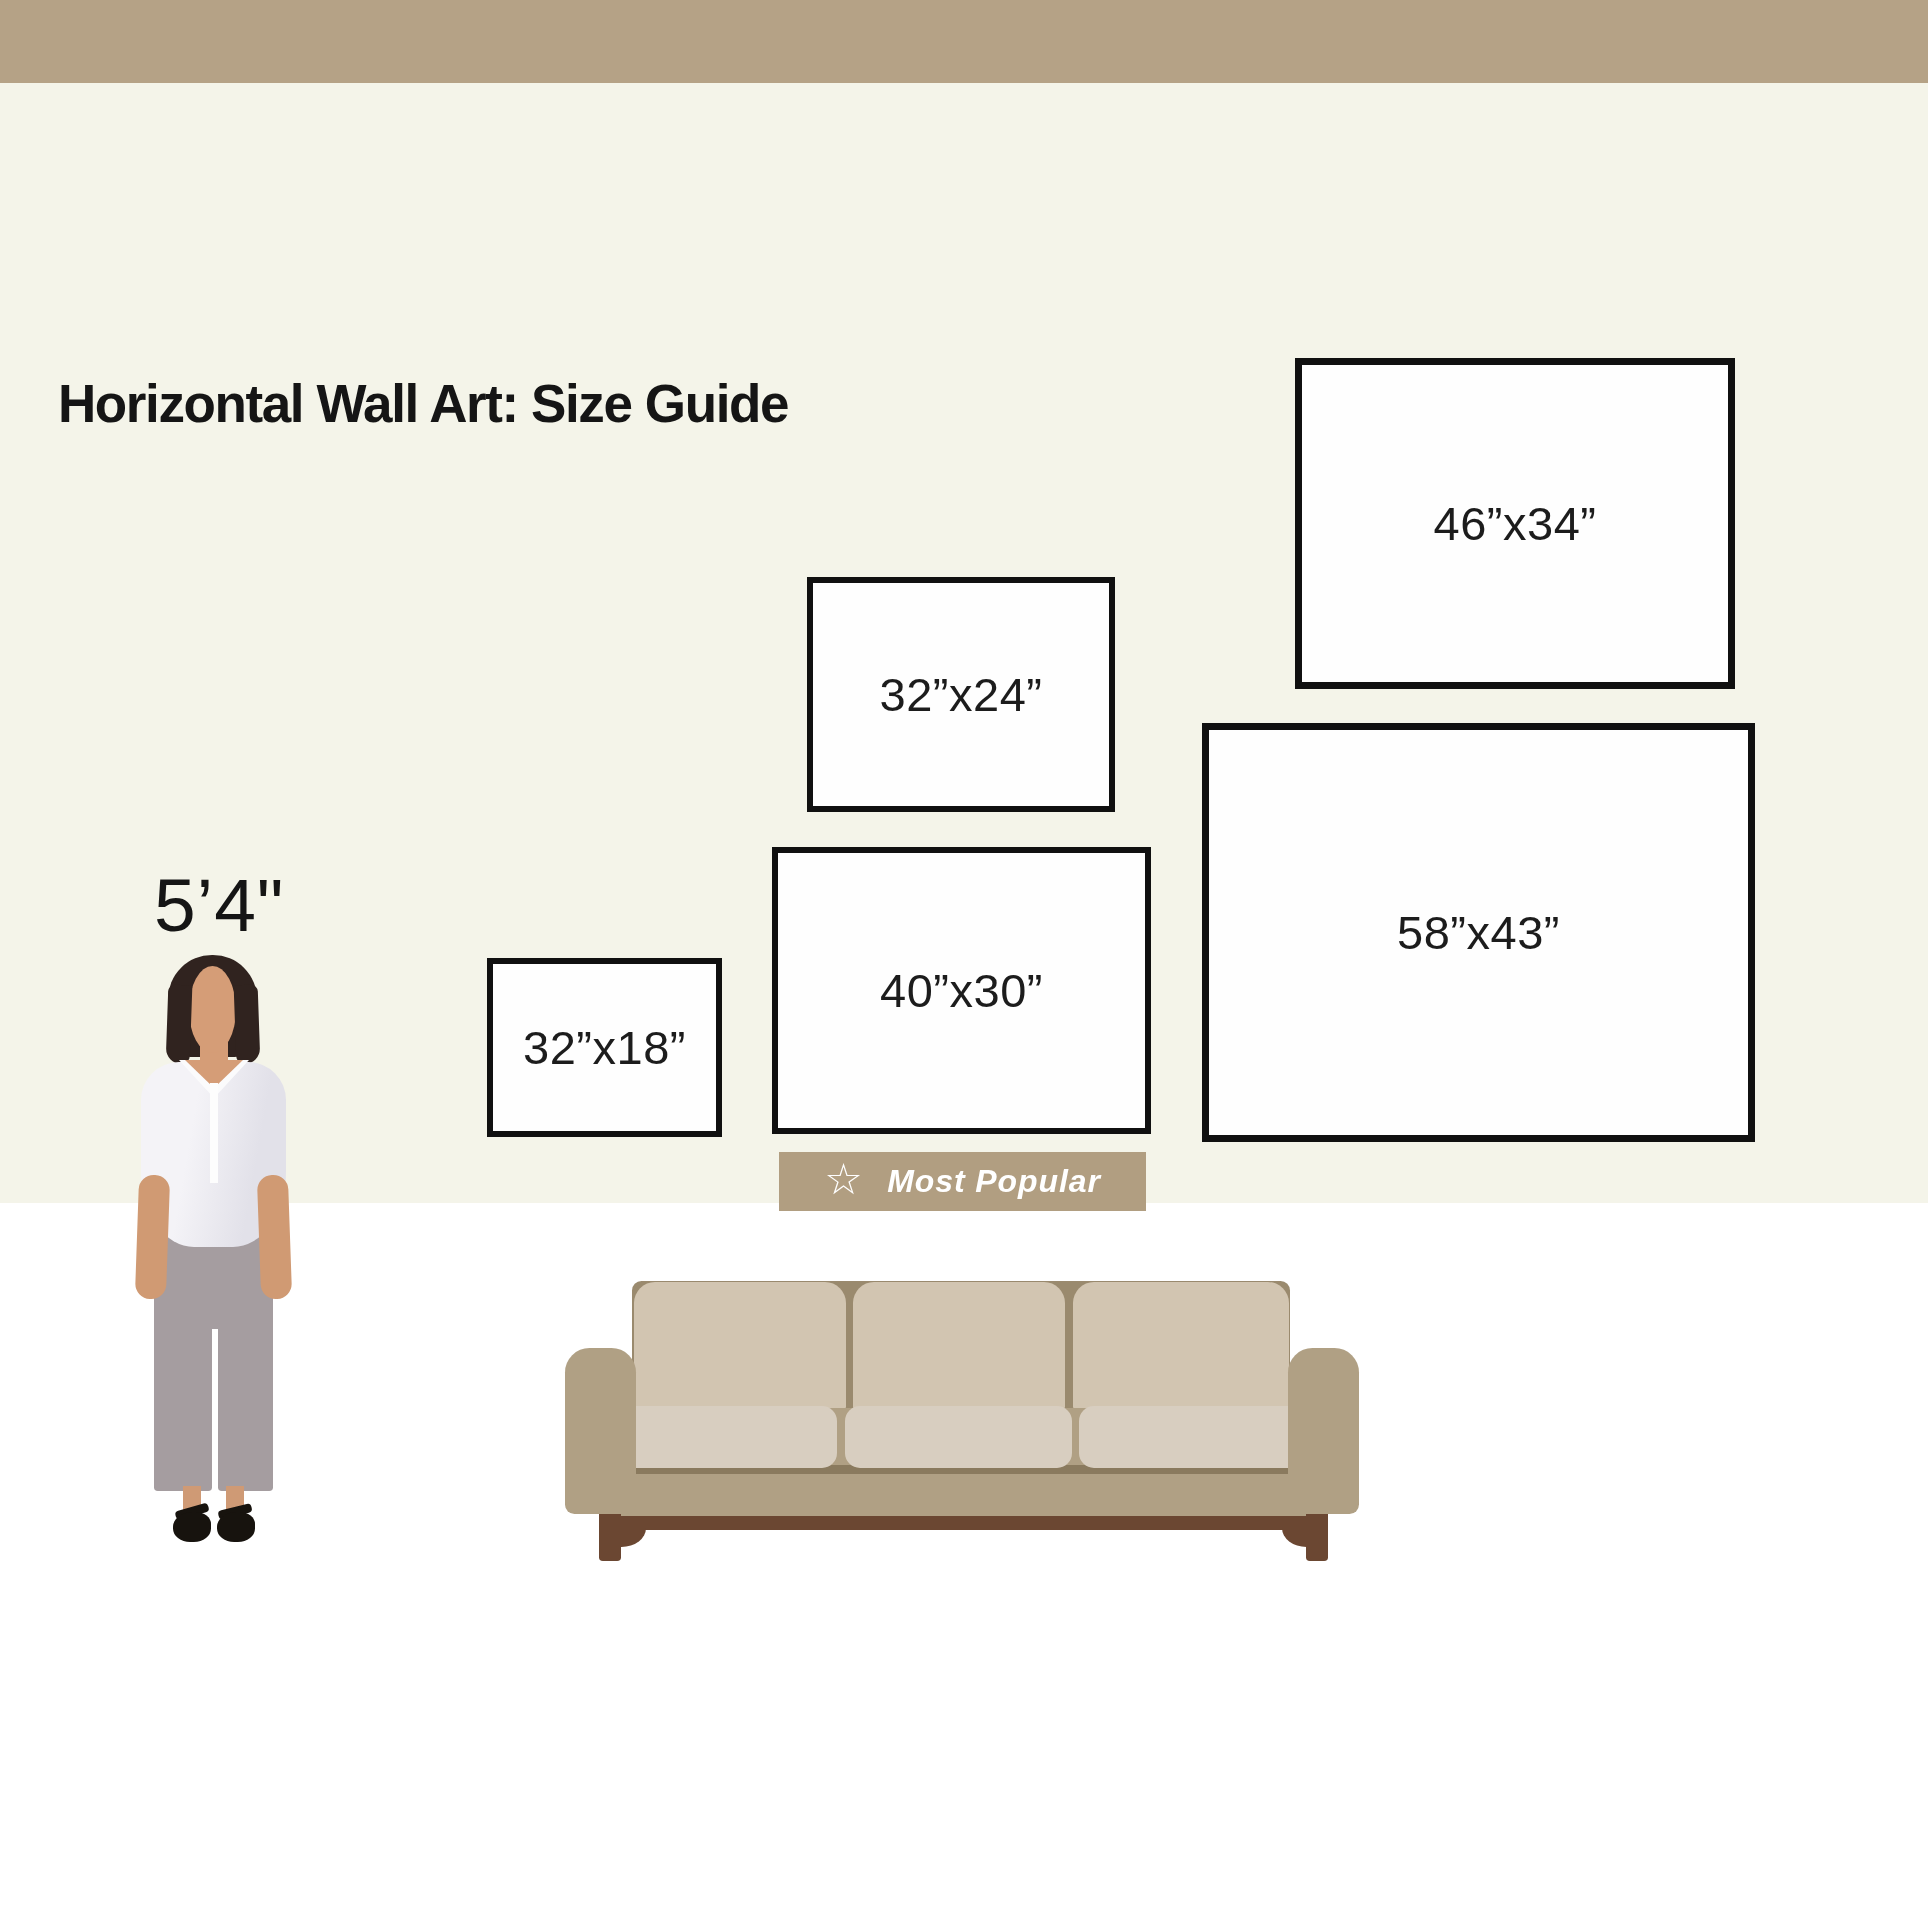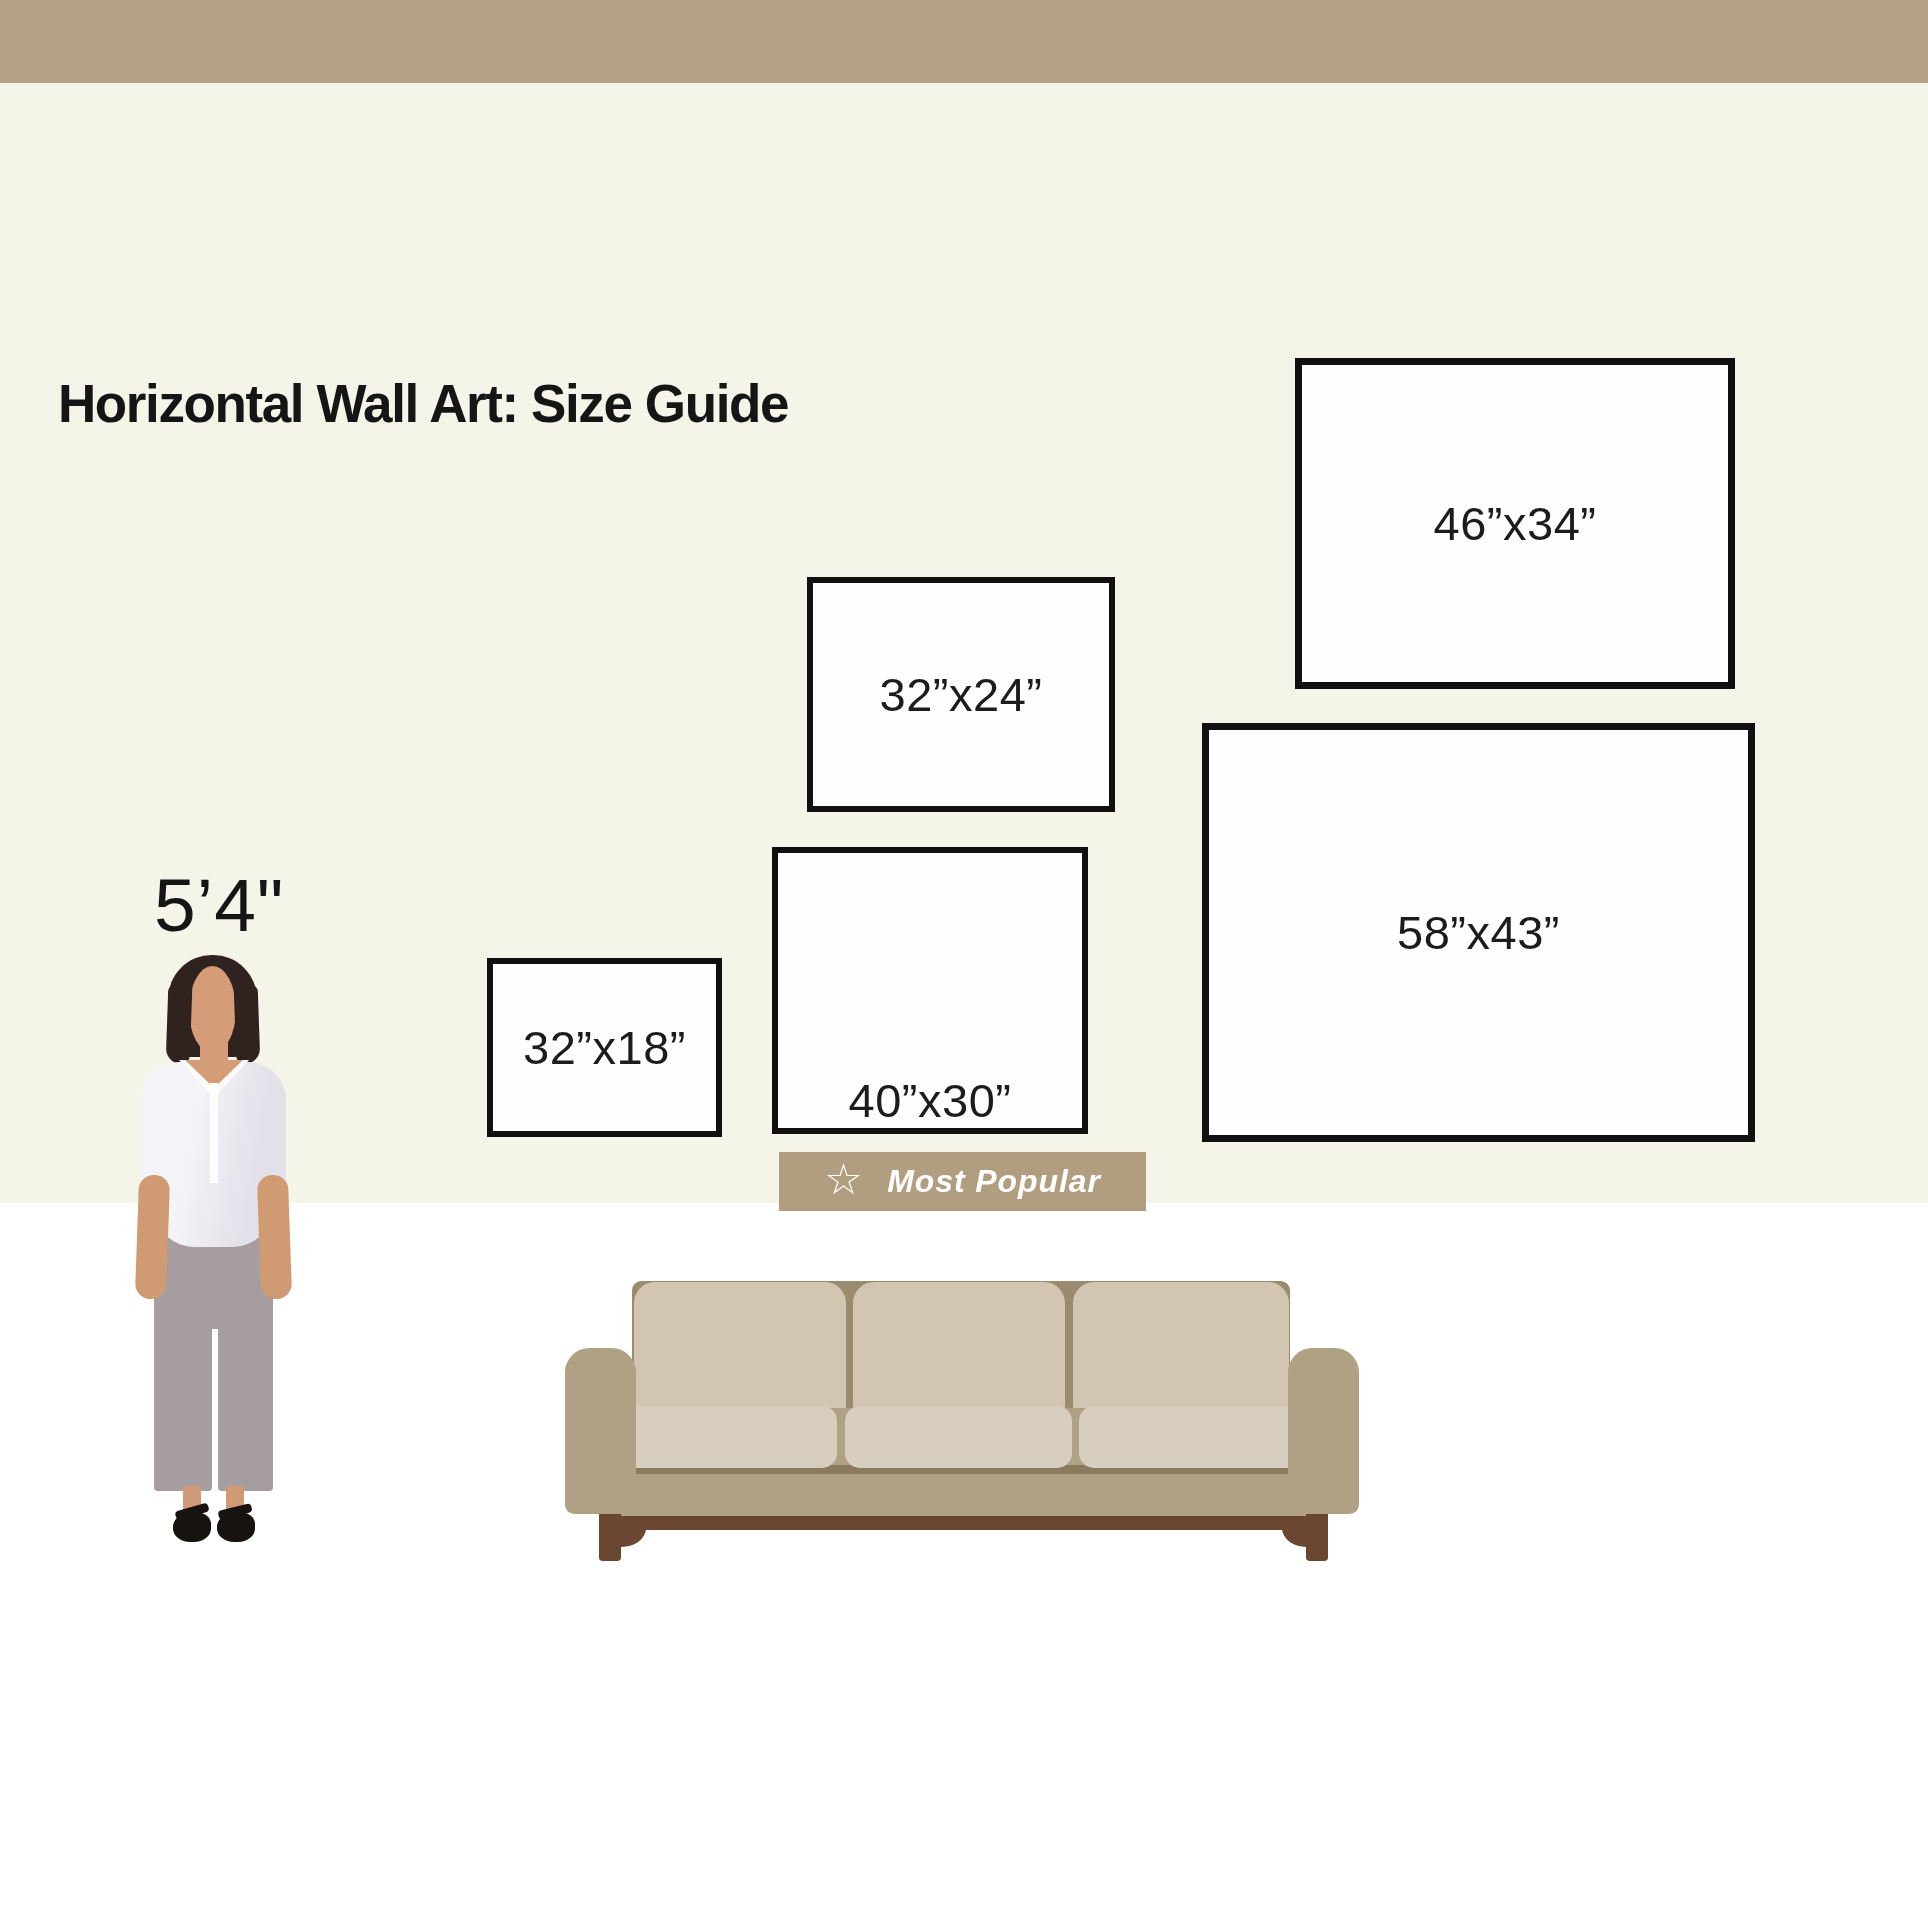--- a/index.html
+++ b/index.html
@@ -11,21 +11,21 @@
   .floor{left:0;top:1620;width:1928px;height:83px;background:var(--floor,#b5a286);}
 
   .title{left:58px;top:377px;font-size:53px;font-weight:700;letter-spacing:-1.4px;color:var(--text,#151515);white-space:nowrap;line-height:1;}
   .height-label{left:154px;top:868px;font-size:75px;font-weight:400;color:var(--text,#151515);white-space:nowrap;line-height:1;letter-spacing:0.9px;}
 
   .frame{box-sizing:border-box;background:var(--frame_fill,#fefefe);border:6.6px solid var(--frame_border,#101010);
          display:flex;align-items:center;justify-content:center;}
   .frame .size-label{font-size:47px;color:#1c1c1c;letter-spacing:0.5px;white-space:nowrap;}
   .f24{left:487px;top:958px;width:235px;height:179px;}
   .f32{left:807px;top:577px;width:308px;height:235px;justify-content:center;}
-  .f40{left:772px;top:847px;width:316px;height:287px;align-items:flex-end;}
+  .f40{left:772px;top:847px;width:379px;height:287px;}
   .f46{left:1259px;top:358px;width:440px;height:331px;border-width:7.5px;margin-left:36px;}
   .f58{left:1202px;top:723px;width:553px;height:419px;border-width:7.5px;}
 
   .badge{left:779px;top:1152px;width:367px;height:59px;background:var(--badge_bg,#b19e81);
          display:flex;align-items:center;justify-content:center;gap:24.5px;}
   .badge .star{font-family:"DejaVu Sans", sans-serif;font-size:43px;color:var(--badge_text,#fff);line-height:1;margin-top:-3.8px;}
   .badge .badge-label{font-size:32px;font-weight:700;color:var(--badge_text,#fff);letter-spacing:0.9px;white-space:nowrap;font-style:italic;}
 
   
   .back-panel{left:632px;top:1281px;width:658px;height:134px;background:var(--couch_back_panel,#9a8a6e);border-radius:9.4px;}

